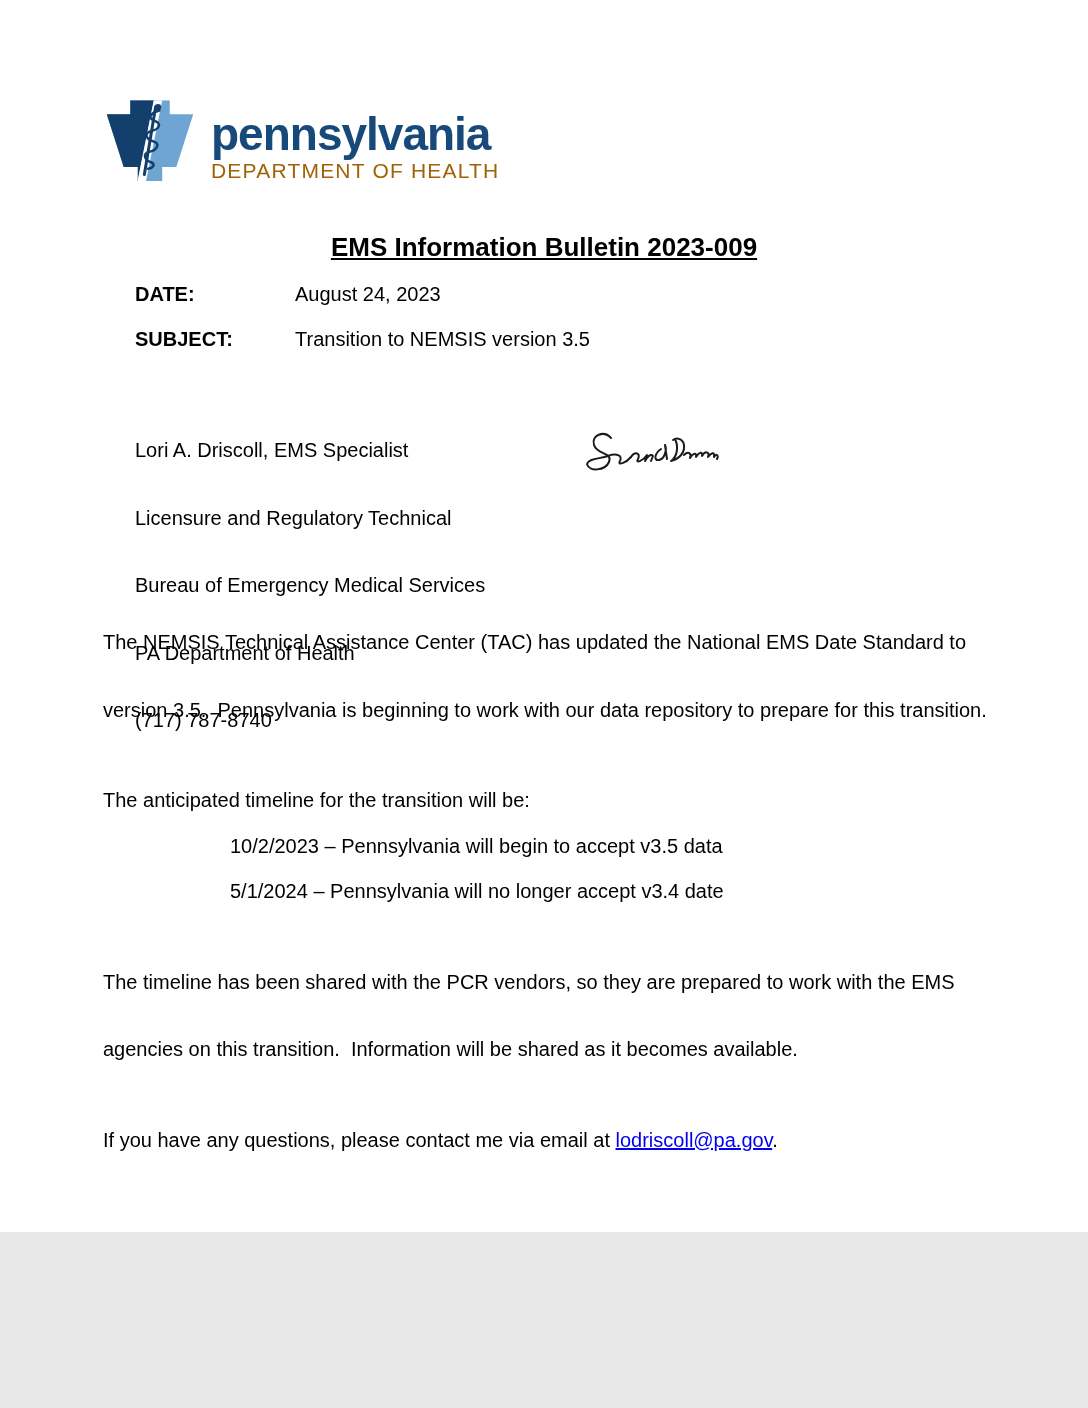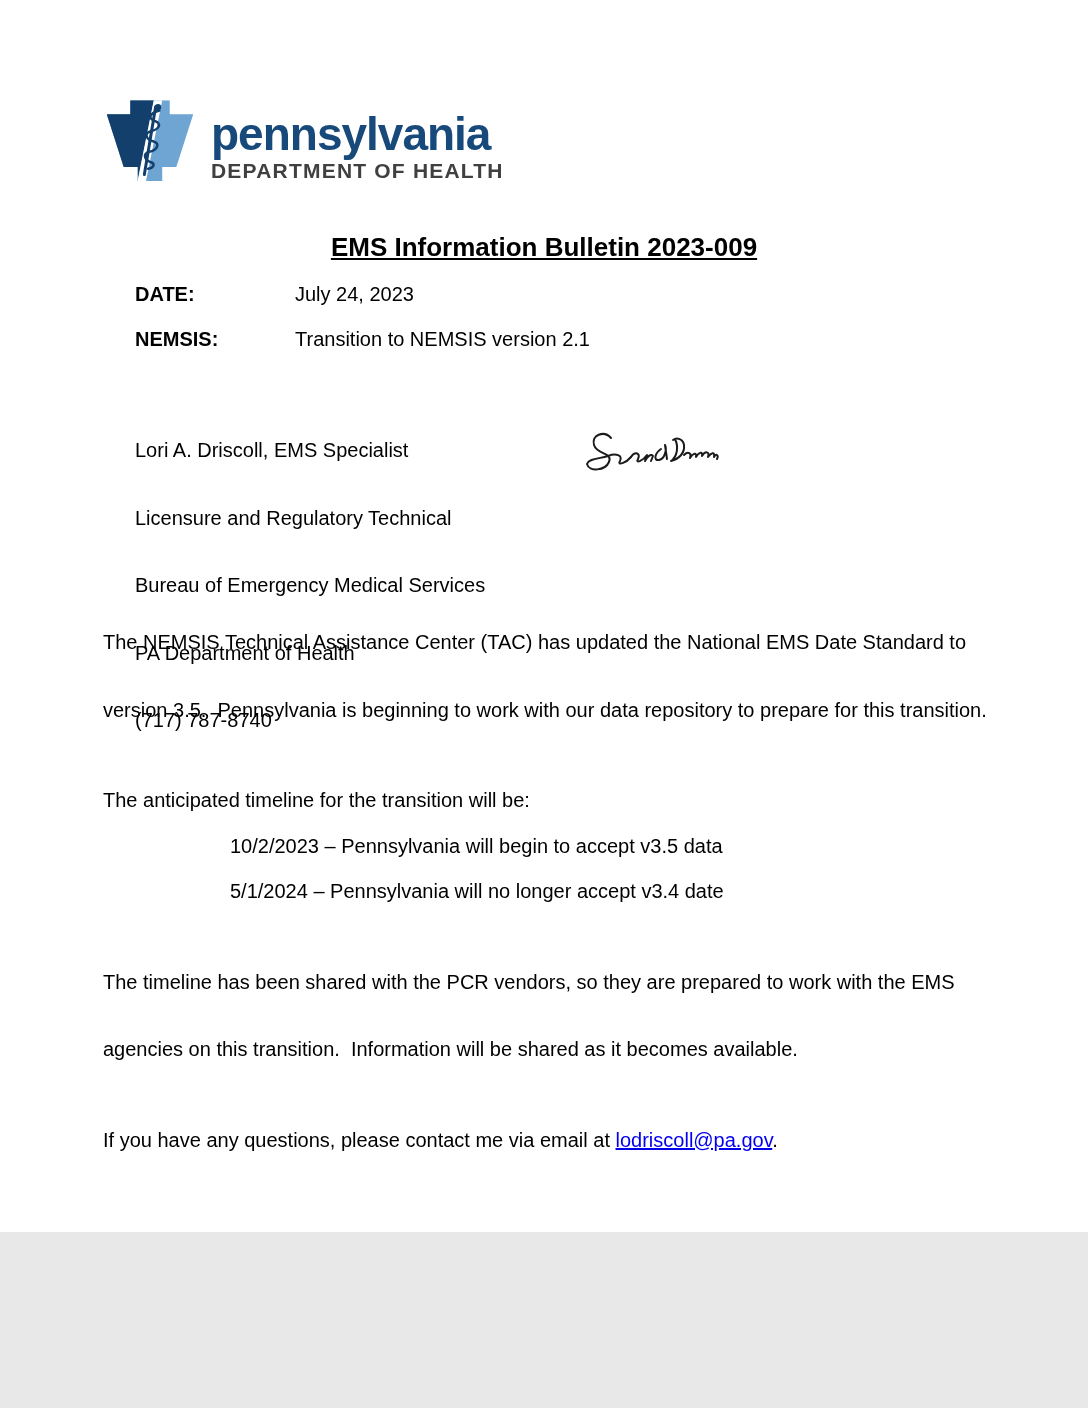--- a/index.html
+++ b/index.html
@@ -30,22 +30,21 @@
     line-height: 46px;
     font-weight: bold;
     letter-spacing: -1px;
     color: #17497B;
   }
   .logo-sub {
     margin-top: 3px;
     font-size: 21px;
     line-height: 21px;
     letter-spacing: 1.2px;
-    color: #404040;
-    font-weight: bold;
+    color: #a16207;
   }
 
   
   .doc-title {
     position: absolute;
     top: 236px;
     left: 0;
     width: 100%;
     text-align: center;
     font-weight: bold;
@@ -109,25 +108,25 @@
       <div class="wordmark">pennsylvania</div>
       <div class="logo-sub">DEPARTMENT OF HEALTH</div>
     </div>
   </div>
 
   <div class="doc-title">EMS Information Bulletin 2023-009</div>
 
   <div class="memo">
     <div class="memo-row">
       <div class="memo-label">DATE:</div>
-      <div class="memo-value">July 24, 2023</div>
+      <div class="memo-value">August 24, 2023</div>
     </div>
     <div class="memo-row">
-      <div class="memo-label">NEMSIS:</div>
-      <div class="memo-value">Transition to NEMSIS version 2.1</div>
+      <div class="memo-label">SUBJECT:</div>
+      <div class="memo-value">Transition to NEMSIS version 3.5</div>
     </div>
     <div class="memo-row">
     </div>
     <div class="memo-row gap-lg">
       <div class="memo-value">
         <div>Lori A. Driscoll, EMS Specialist</div>
         <div>Licensure and Regulatory Technical</div>
         <div>Bureau of Emergency Medical Services</div>
         <div>PA Department of Health</div>
         <div>(717) 787-8740</div>

